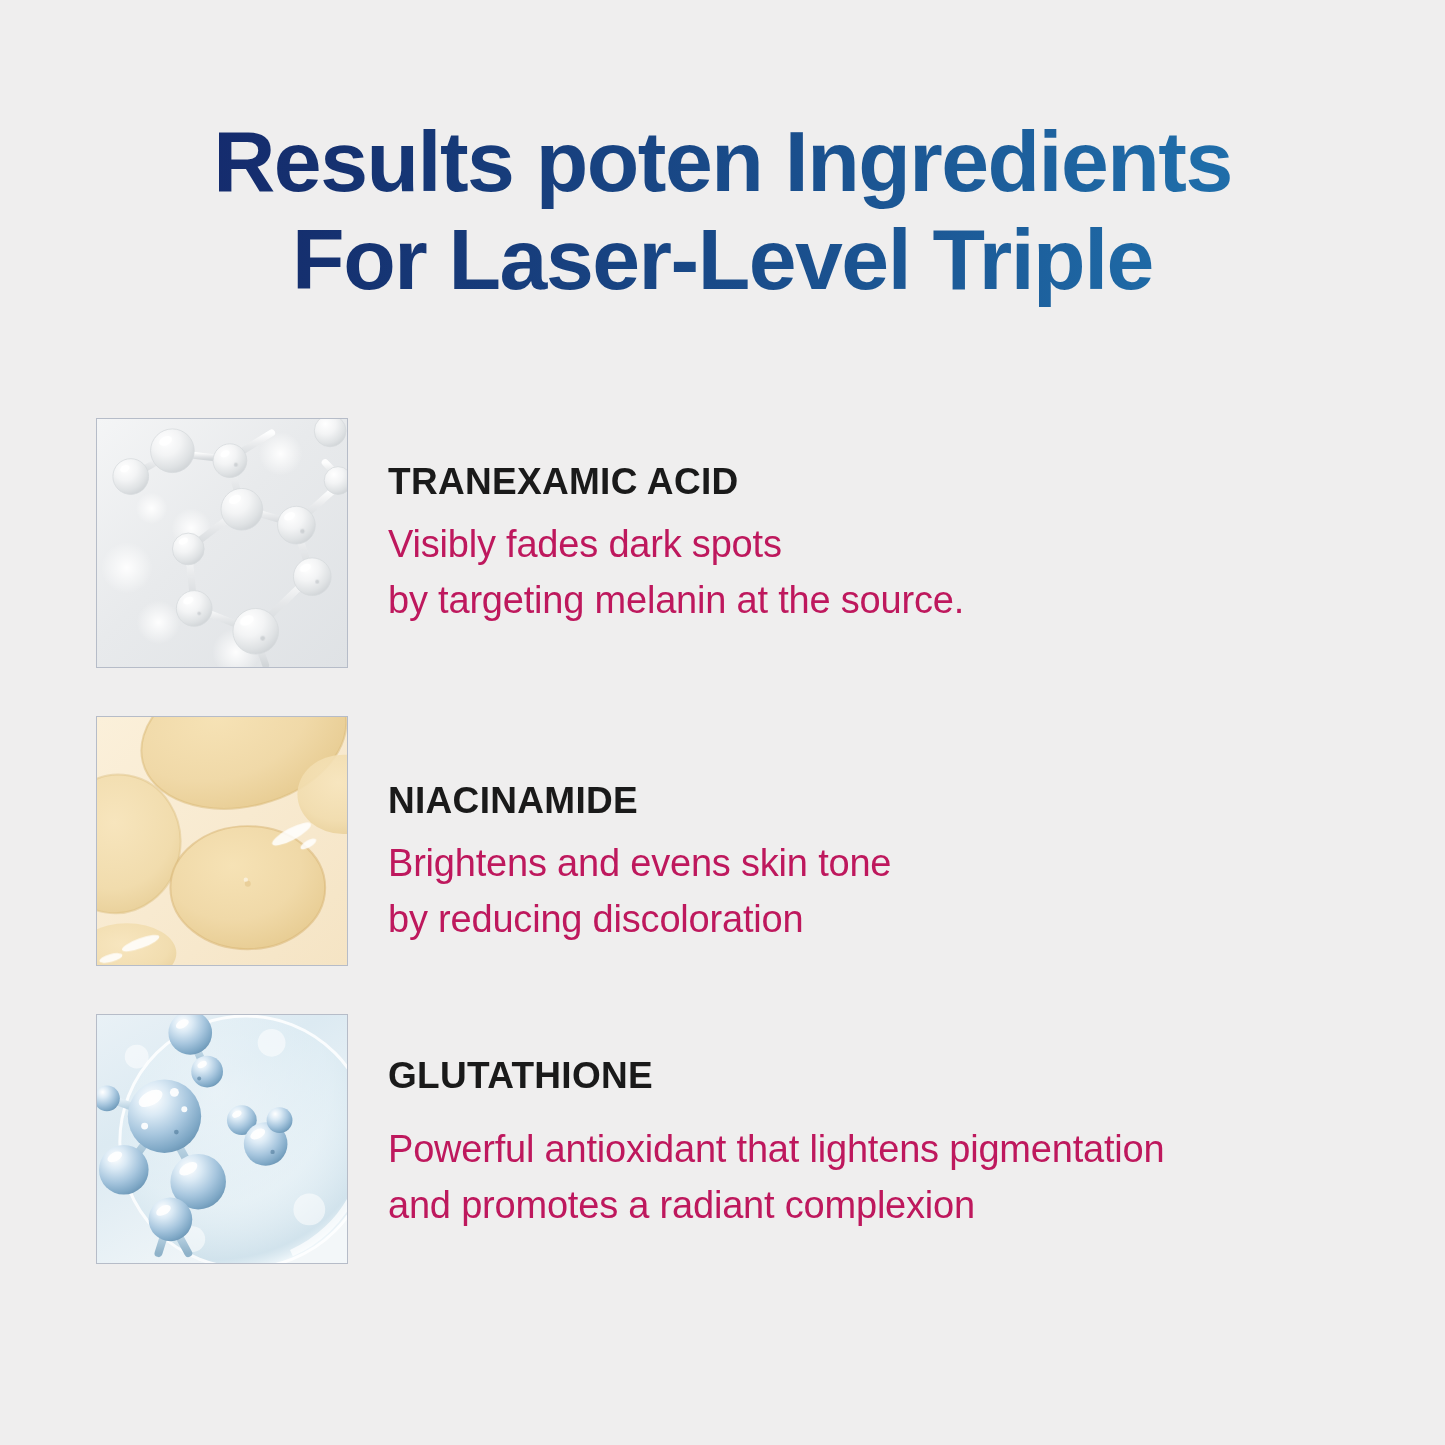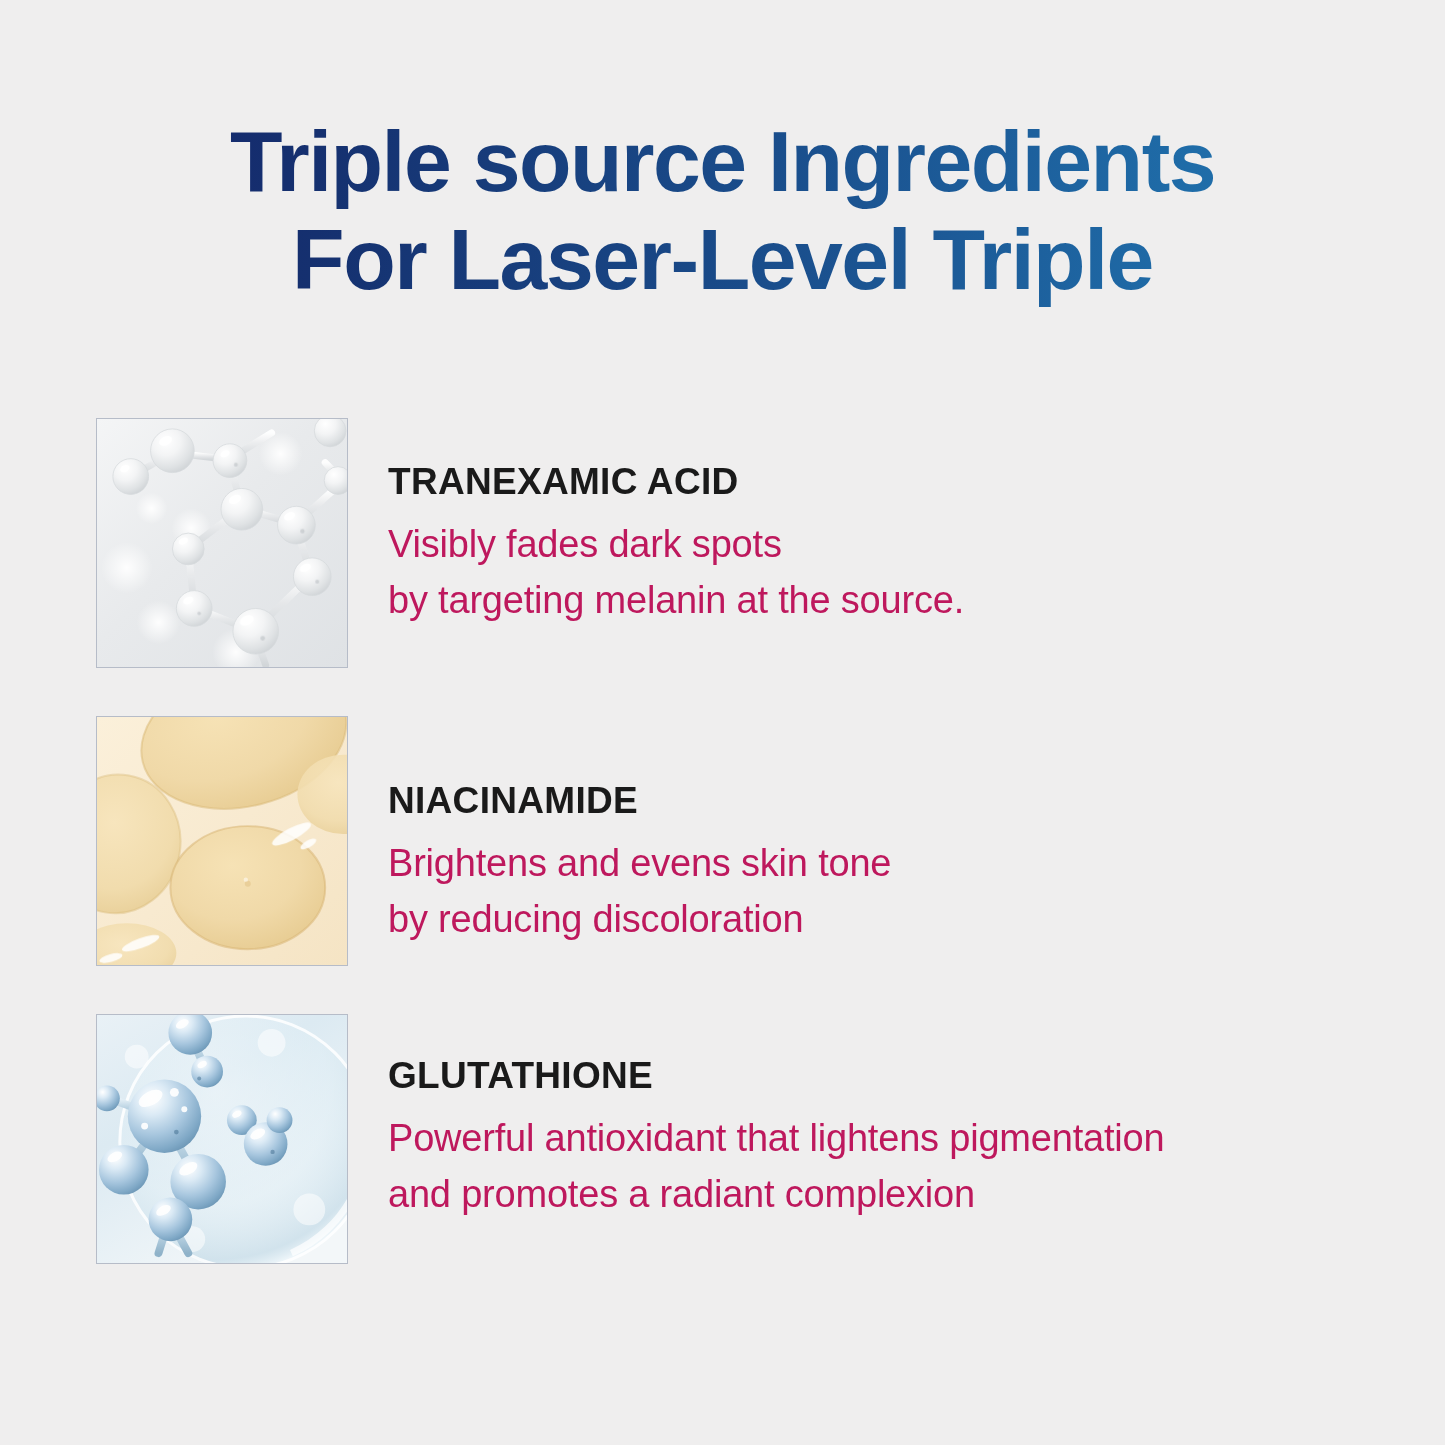--- a/index.html
+++ b/index.html
@@ -97,29 +97,29 @@
   }
 
   
   .row-1 .row-text { top: 42px; }
   .row-1 .ing-desc { margin-top: 12px; }
 
   .row-2 .row-text { top: 40px; margin-top: 23px; }
   .row-2 .ing-desc { margin-top: 12px; }
 
   .row-3 .row-text { top: 40px; }
-  .row-3 .ing-desc { margin-top: 12px; }
+  .row-3 .ing-desc { margin-top: 23px; }
 </style>
 </head>
 <body>
 
 <div class="page">
 
   <div class="headline">
-    <span class="headline-line">Triple source Ingredients</span>
+    <span class="headline-line">Results poten Ingredients</span>
     <span class="headline-line">For Laser-Level Triple</span>
   </div>
 
   <div class="rows">
 
     <div class="row row-1">
       <div class="thumb">
         <svg class="thumb-canvas" viewBox="0 0 252 250" preserveAspectRatio="xMidYMid slice">
           <defs>
             <linearGradient id="bgW" x1="0" y1="0" x2="1" y2="1">

